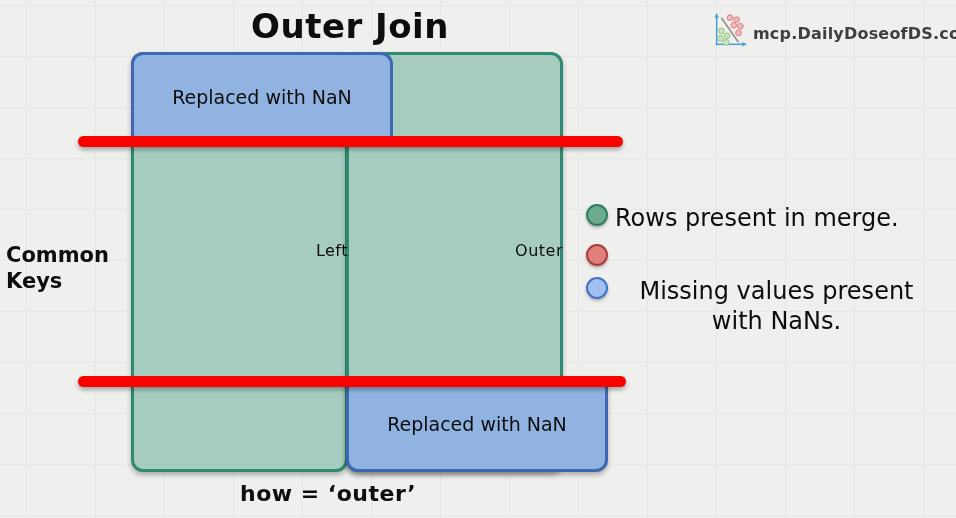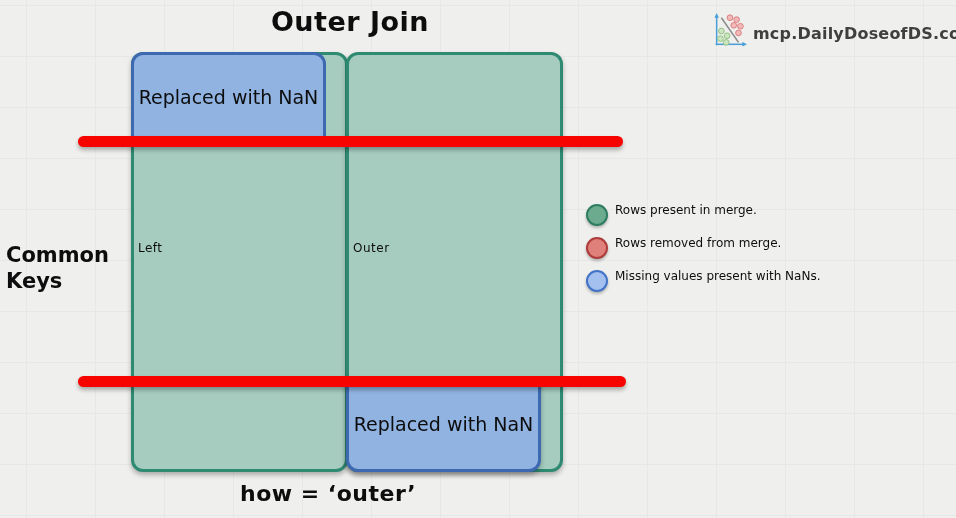--- a/index.html
+++ b/index.html
@@ -12,53 +12,53 @@
       linear-gradient(90deg, #e7e7e5 1px, transparent 1px);
     background-size:69px 51px;
     background-position:26px 5px;
     font-family:"DejaVu Sans", "Liberation Sans", sans-serif;
     color:#0d0d0d;
     overflow:hidden;
   }
   .abs{position:absolute;}
   .title{
     left:220px;top:6px;width:260px;
-    text-align:center;font-size:27px;font-weight:bold;
+    text-align:center;font-size:34px;font-weight:bold;
     letter-spacing:0.5px;
   }
   .watermark{left:710px;top:12px;display:flex;align-items:center;gap:5px;}
   .watermark .wm-text{font-size:16px;font-weight:bold;color:#3f3f3f;letter-spacing:0.2px;}
   .box{
     box-sizing:border-box;
     border-radius:12px;
     box-shadow:0 3px 5px rgba(0,0,0,0.28);
   }
   .green-box{
     left-width:0;
     width:217px;height:420px;top:52px;
     background:#a6ccbf;
     border:3px solid #2f8a72;
   }
   #left-box{left:131px;}
   #right-box{left:346px;}
   .blue-seg{
     box-sizing:border-box;
-    width:195px;
+    width:262px;
     background:#90b3e2;
     border:3px solid #3e68b0;
     display:flex;align-items:center;justify-content:center;
     text-align:center;
     font-size:19px;line-height:1.35;
   }
   #top-blue{left:131px;top:52px;height:92px;border-radius:12px 12px 2px 2px;}
   #bottom-blue{left:346px;top:378px;height:94px;border-radius:2px 2px 12px 12px;box-shadow:0 3px 5px rgba(0,0,0,0.28);}
   .blue-seg .seg-label{width:185px;}
   .box-label{
-    top:241px;width:217px;text-align:left;
-    font-size:12px;letter-spacing:0.5px;margin-left:7px;
+    top:241px;width:217px;text-align:right;
+    font-size:16px;letter-spacing:0.5px;
   }
   #left-label{left:131px;}
   #right-label{left:346px;}
   .red-line{
     height:11px;background:#f80400;border-radius:6px;
     box-shadow:0 3px 4px rgba(0,0,0,0.3);
   }
   #red-line-top{left:78px;top:136px;width:545px;}
   #red-line-bottom{left:78px;top:376px;width:548px;}
   .common-keys{
@@ -67,21 +67,21 @@
   }
   .legend{left:586px;top:203px;width:352px;}
   .legend-row{display:flex;align-items:flex-start;margin-bottom:10px;}
   .legend-swatch{
     flex:0 0 auto;
     width:22px;height:22px;border-radius:50%;
     box-sizing:border-box;border:2.5px solid #000;
     margin-right:7px;margin-top:1px;
     box-shadow:0 2px 3px rgba(0,0,0,0.25);
   }
-  .legend-label{font-size:12px;line-height:1.25;}
+  .legend-label{font-size:24px;line-height:1.25;text-align:center;}
   .how-label{
     left:240px;top:481px;width:220px;text-align:left;
     font-size:22px;font-weight:bold;letter-spacing:0.5px;
   }
 </style>
 </head>
 <body>
 
 <div class="stage">
 
@@ -128,21 +128,20 @@
 
   <div class="abs common-keys">Common Keys</div>
 
   <div class="abs legend">
     <div class="legend-row">
       <span class="legend-swatch" style="background-color: rgb(109, 171, 142); border-color: rgb(46, 125, 99);"></span>
       <span class="legend-label">Rows present in merge.</span>
     </div>
     <div class="legend-row">
       <span class="legend-swatch" style="background-color: rgb(224, 128, 123); border-color: rgb(173, 60, 58);"></span>
-      <span class="legend-label">Rows removed from merge.</span>
     </div>
     <div class="legend-row">
       <span class="legend-swatch" style="background-color: rgb(163, 192, 238); border-color: rgb(66, 115, 200);"></span>
       <span class="legend-label">Missing values present with NaNs.</span>
     </div>
   </div>
 
   <div class="abs how-label">how = ‘outer’</div>
 
 </div>

